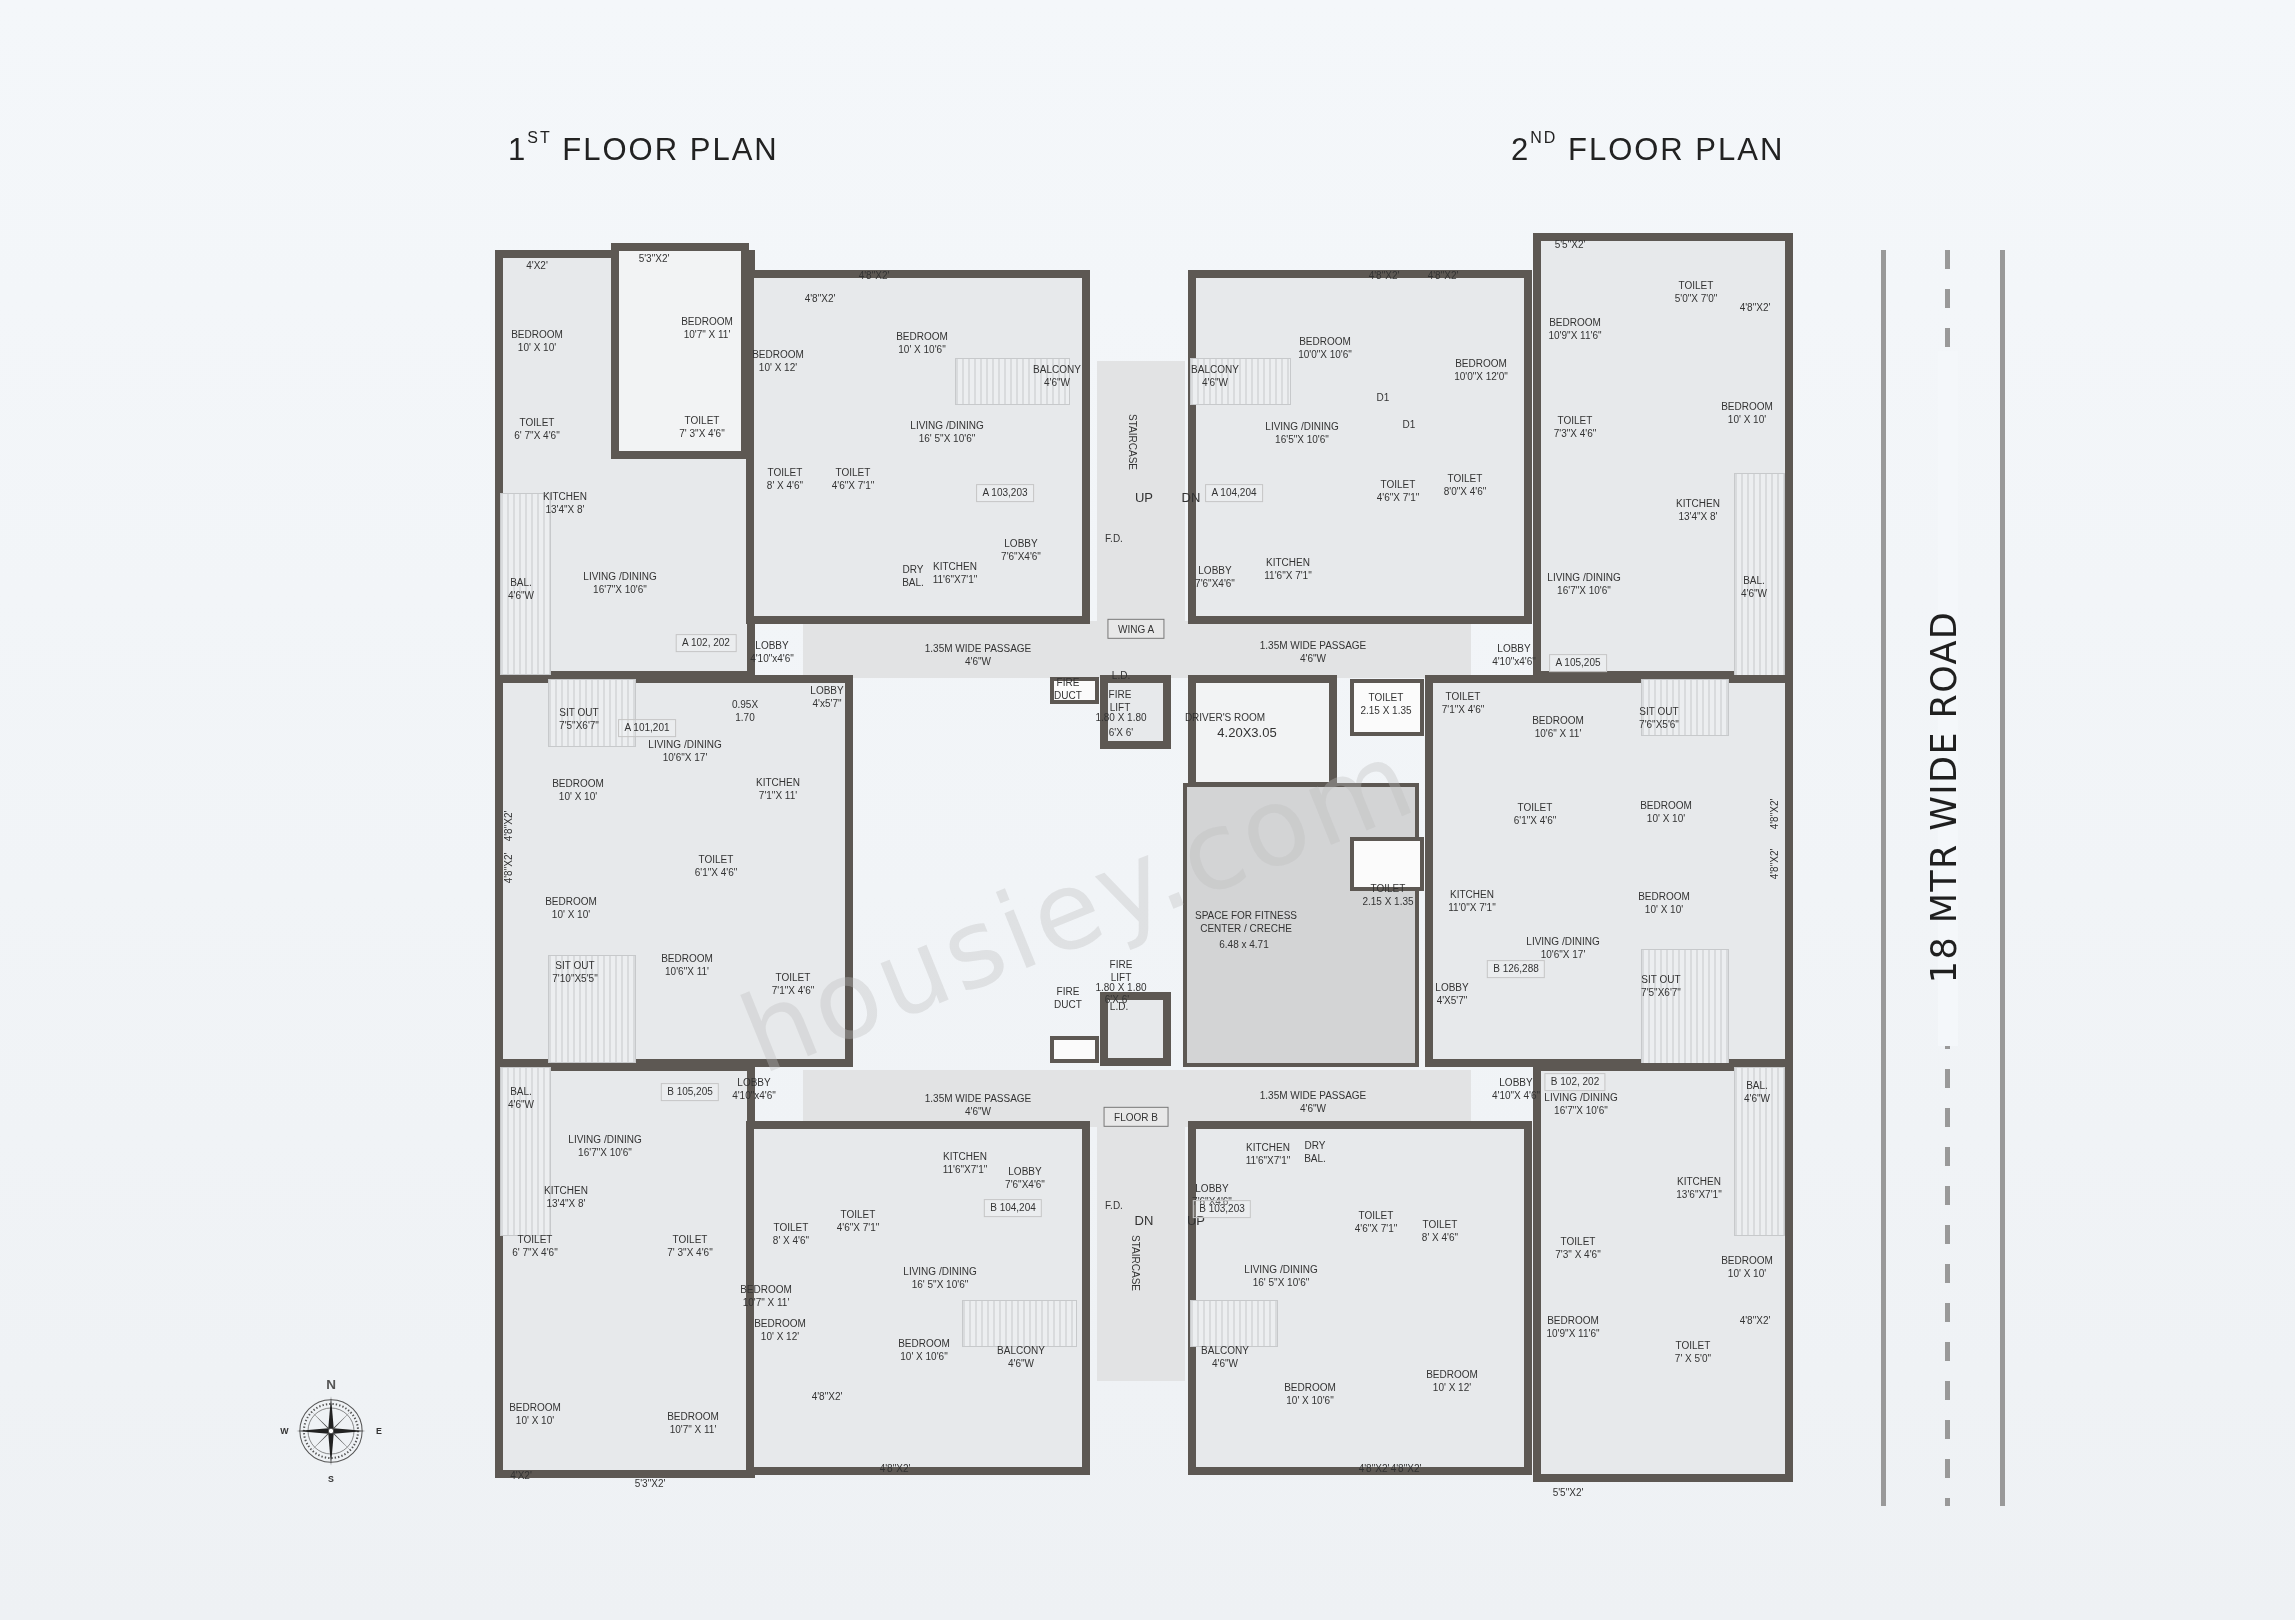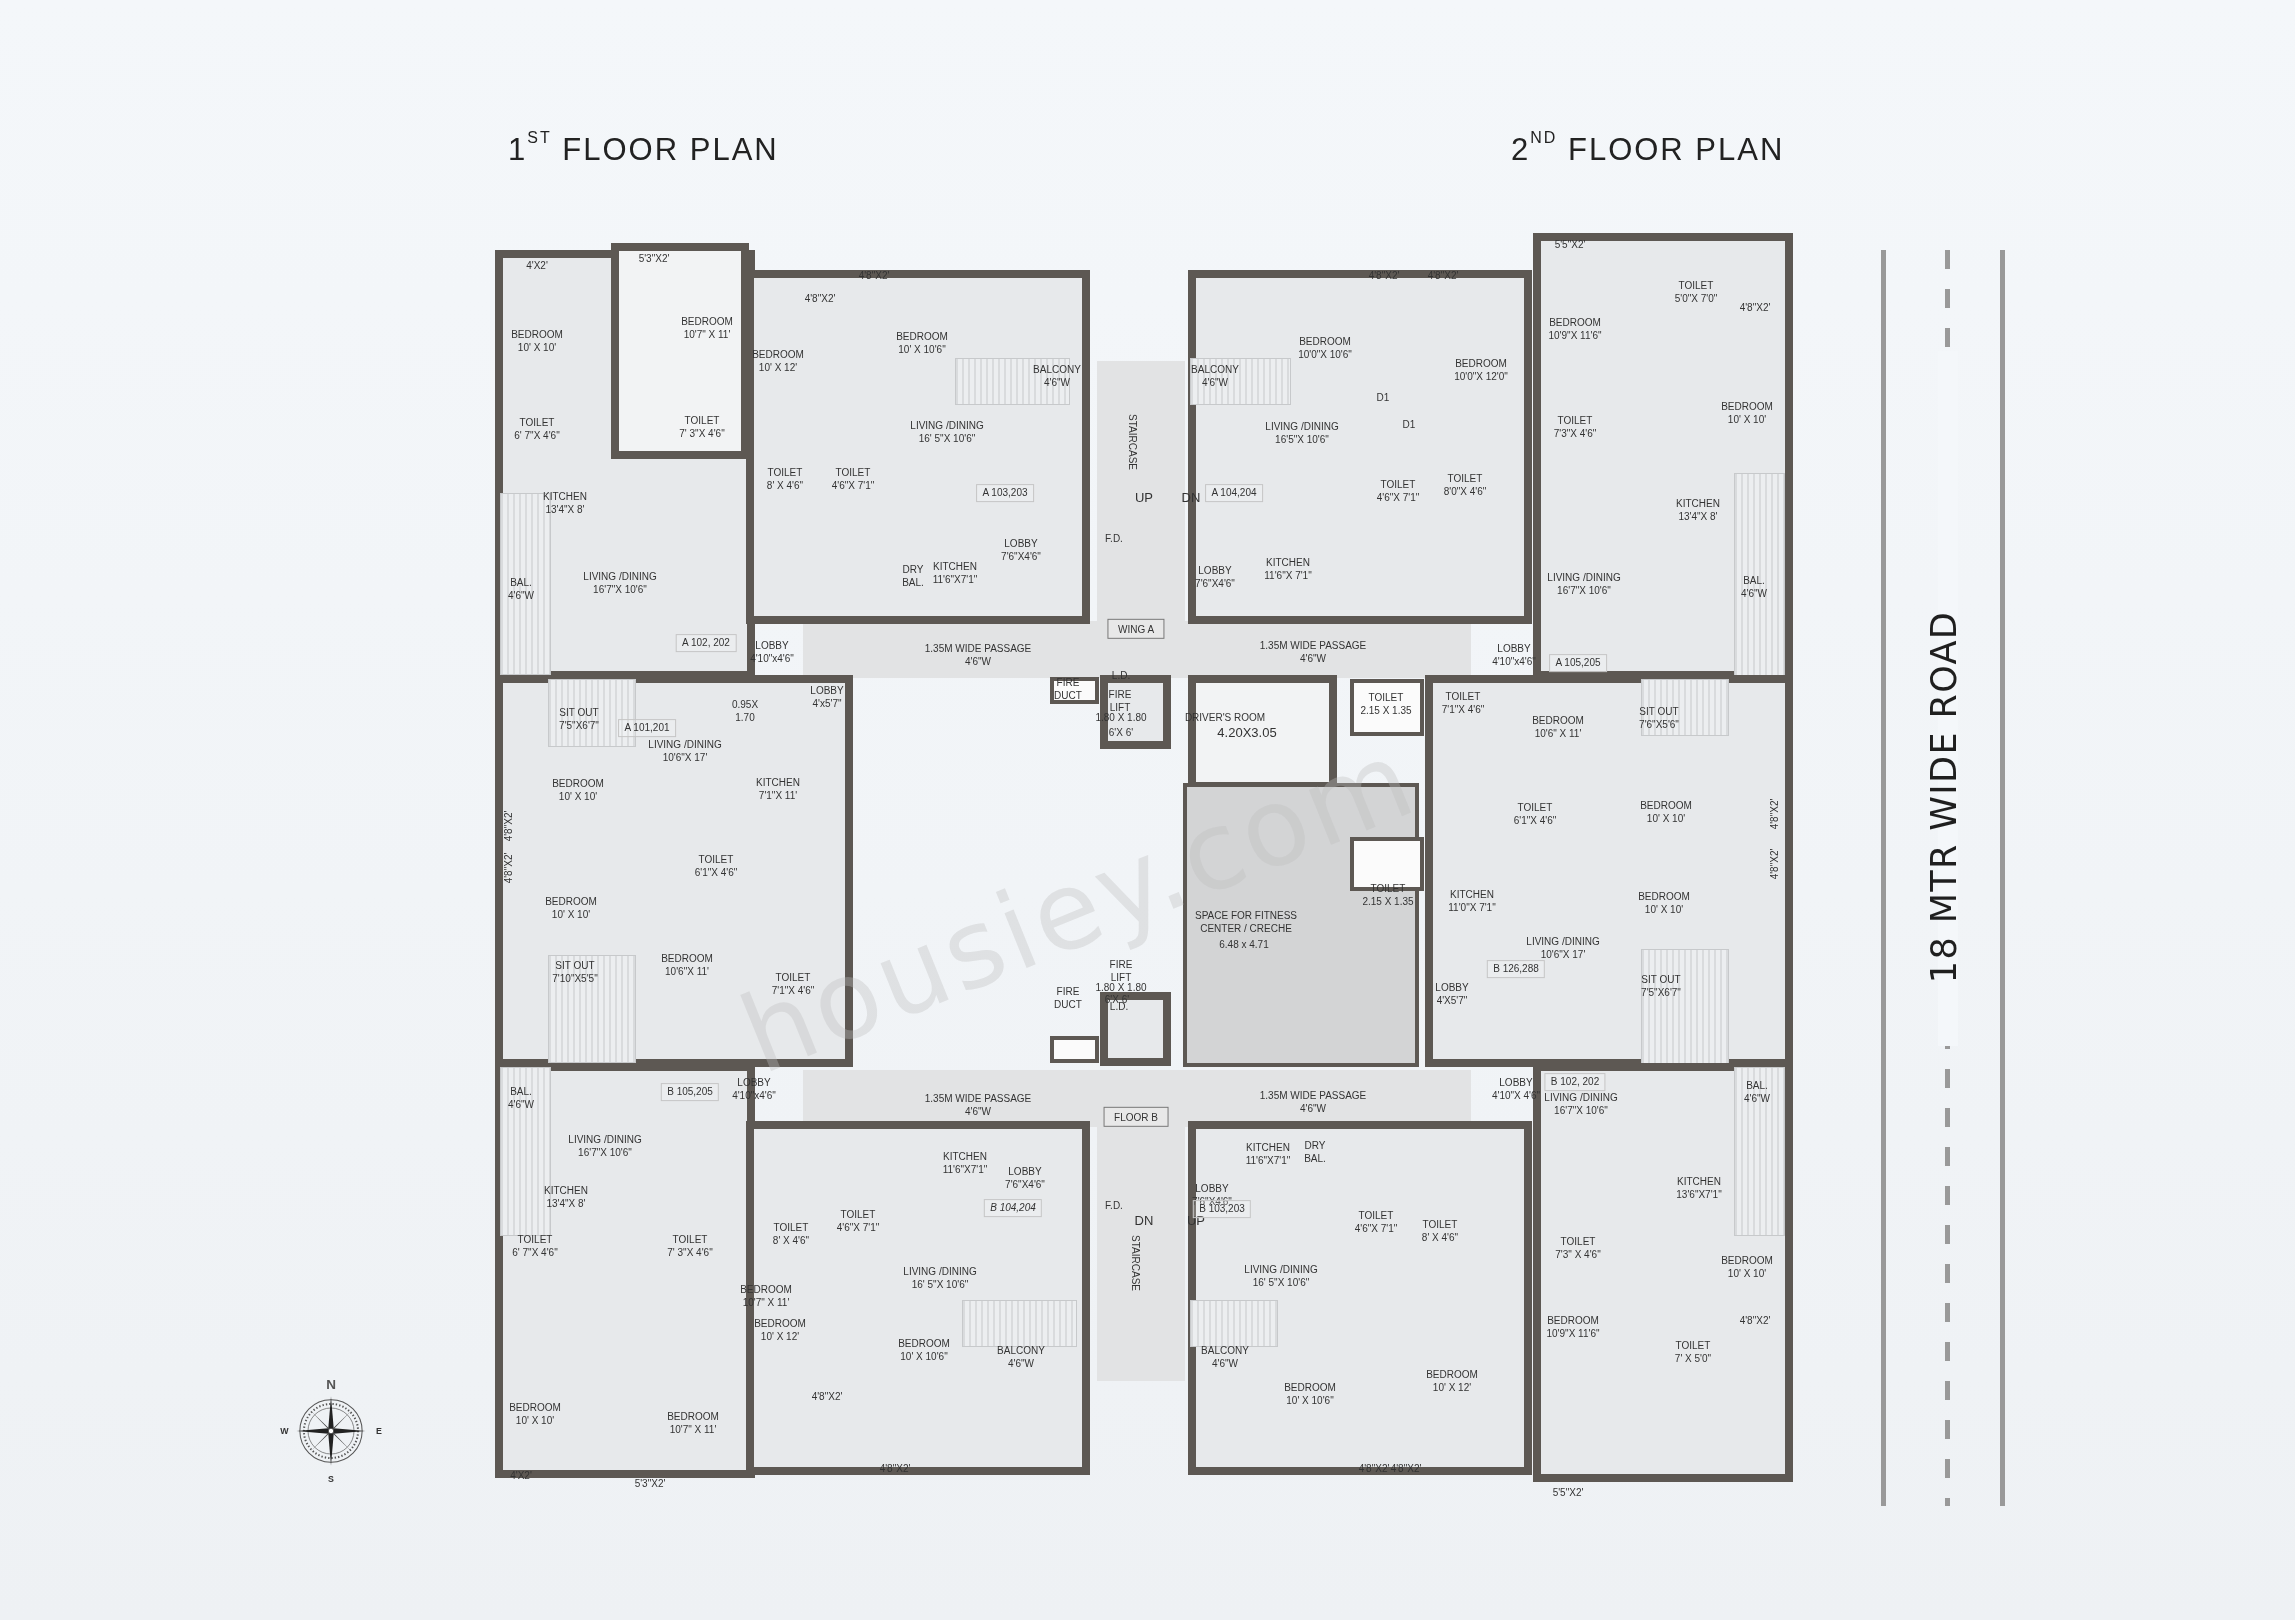--- a/index.html
+++ b/index.html
@@ -209,21 +209,21 @@
 <div class="lbl" style="left:535px;top:1246px;">TOILET<br>6' 7"X 4'6"</div>
 <div class="lbl" style="left:690px;top:1246px;">TOILET<br>7' 3"X 4'6"</div>
 <div class="lbl" style="left:766px;top:1296px;">BEDROOM<br>10'7" X 11'</div>
 <div class="lbl" style="left:535px;top:1414px;">BEDROOM<br>10' X 10'</div>
 <div class="lbl" style="left:693px;top:1423px;">BEDROOM<br>10'7" X 11'</div>
 <div class="lbl" style="left:521px;top:1475px;">4'X2'</div>
 <div class="lbl" style="left:650px;top:1483px;">5'3"X2'</div>
 
 <div class="lbl" style="left:965px;top:1163px;">KITCHEN<br>11'6"X7'1"</div>
 <div class="lbl" style="left:1025px;top:1178px;">LOBBY<br>7'6"X4'6"</div>
-<div class="lbl unit" style="left:1013px;top:1208px;font-style:italic;">B 104,204</div>
+<div class="lbl unit" style="left:1013px;top:1208px;">B 104,204</div>
 <div class="lbl" style="left:791px;top:1234px;">TOILET<br>8' X 4'6"</div>
 <div class="lbl" style="left:858px;top:1221px;">TOILET<br>4'6"X 7'1"</div>
 <div class="lbl" style="left:940px;top:1278px;">LIVING /DINING<br>16' 5"X 10'6"</div>
 <div class="lbl" style="left:1021px;top:1357px;">BALCONY<br>4'6"W</div>
 <div class="lbl" style="left:780px;top:1330px;">BEDROOM<br>10' X 12'</div>
 <div class="lbl" style="left:924px;top:1350px;">BEDROOM<br>10' X 10'6"</div>
 <div class="lbl" style="left:827px;top:1396px;">4'8"X2'</div>
 <div class="lbl" style="left:895px;top:1468px;">4'8"X2'</div>
 
 <div class="lbl wing" style="left:1136px;top:1117px;">FLOOR B</div>

